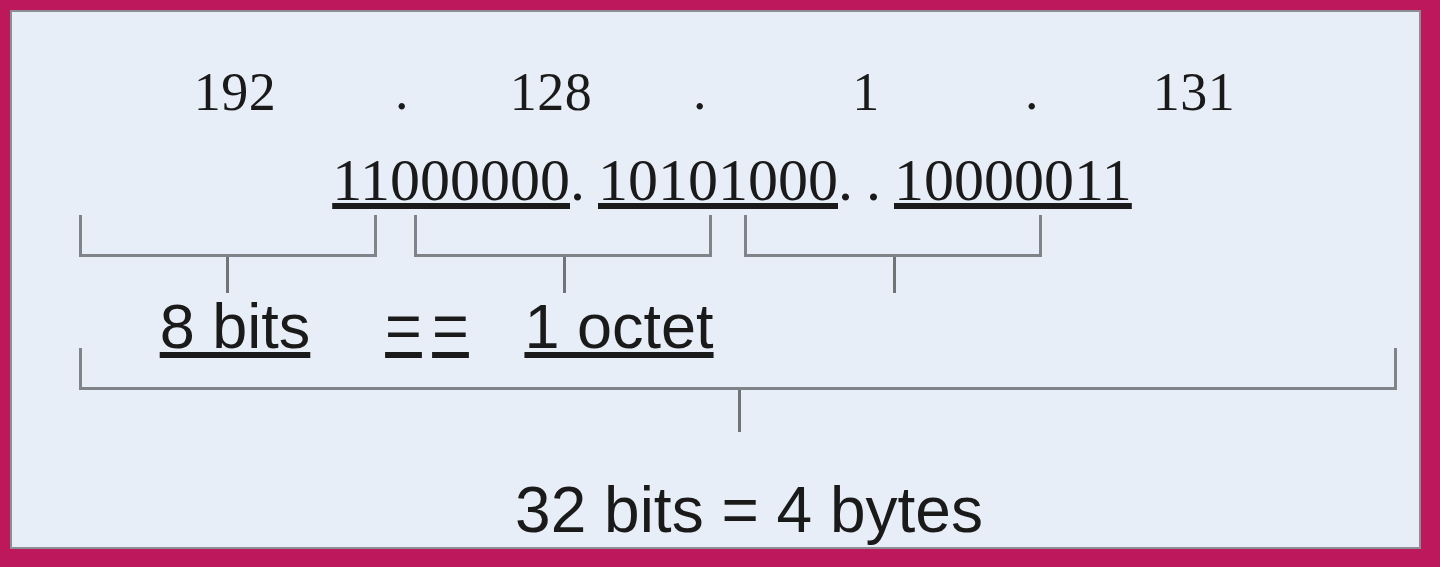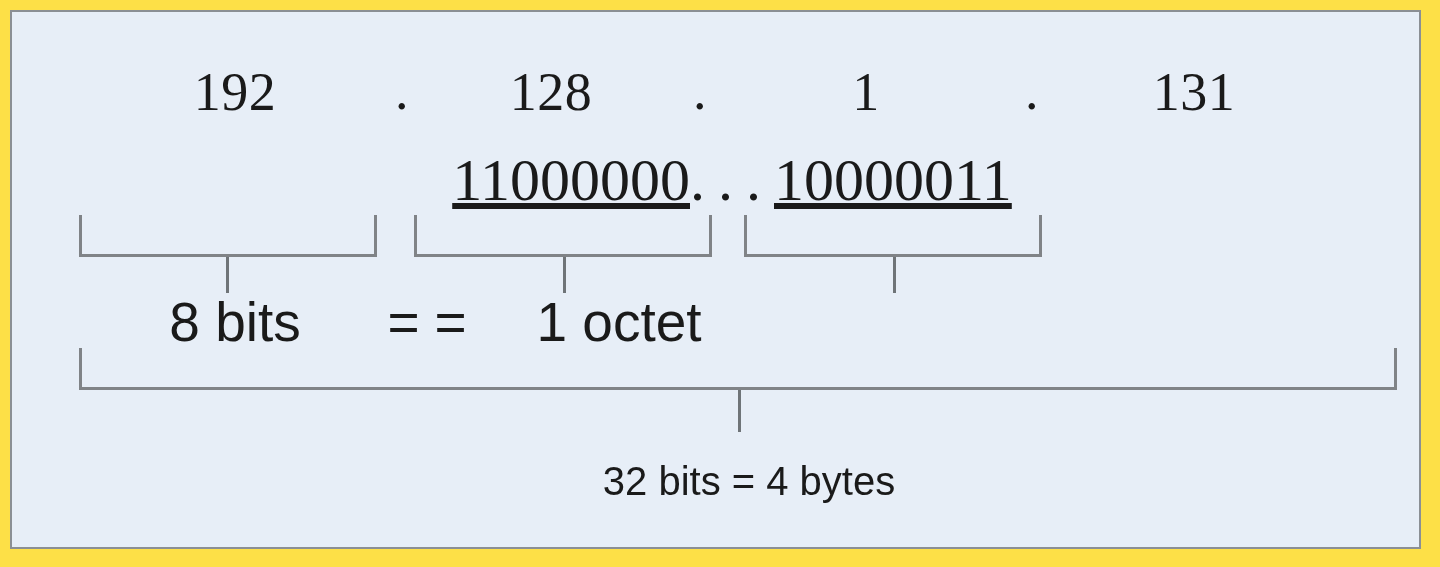--- a/index.html
+++ b/index.html
@@ -10,21 +10,21 @@
   body {
     width: 1440px;
     height: 567px;
     font-family: "Liberation Sans", sans-serif;
     overflow: hidden;
   }
   #stage {
     position: relative;
     width: 1440px;
     height: 567px;
-    background: #fde047;
+    background: #be185d;
   }
   
   .panel {
     position: absolute;
     left: 10px;
     top: 10px;
     width: 1411px;
     height: 539px;
     background: #e7eef7;
     border: 2px solid #8b8f94;
@@ -95,36 +95,37 @@
   }
 
   
   .mid-caption {
     position: absolute;
     top: 286px;
     left: 78px;
     width: 1000px;
     height: 56px;
     display: flex;
-    align-items: flex-end;
+    align-items: center;
     font-family: "Liberation Sans", sans-serif;
-    font-size: 55px;
+    font-size: 63px;
     color: #1a1a1a;
+    text-decoration: underline;
   }
   .mid-seg { text-align: center; }
 
   
   .bottom-caption {
     position: absolute;
-    top: 447px;
+    top: 461px;
     left: 78px;
     width: 1318px;
     text-align: center;
     font-family: "Liberation Sans", sans-serif;
-    font-size: 40px;
+    font-size: 64px;
     color: #1a1a1a;
   }
 </style>
 </head>
 <body>
 
 <div id="stage">
   <div class="panel">
 
     <div class="decimal-row">
@@ -134,20 +135,21 @@
       <div class="dec-dot" style="width:44px;">.</div>
       <div class="dec-cell" style="width:288px;">1</div>
       <div class="dec-dot" style="width:44px;">.</div>
       <div class="dec-cell" style="width:280px;">131</div>
     </div>
 
     <div class="binary-row">
       <span class="bin-octet">11000000</span>
       <span class="bin-dot">.</span>
       <span class="bin-gap"></span>
+      <span class="bin-octet">10101000</span>
       <span class="bin-dot">.</span>
       <span class="bin-gap"></span>
       <span class="bin-dot">.</span>
       <span class="bin-gap"></span>
       <span class="bin-octet">10000011</span>
     </div>
 
     <div class="bracket" style="left:67px; top:203px; width:298px;"></div>
     <div class="stem" style="left:214px; top:245px; height:36px;"></div>
 

